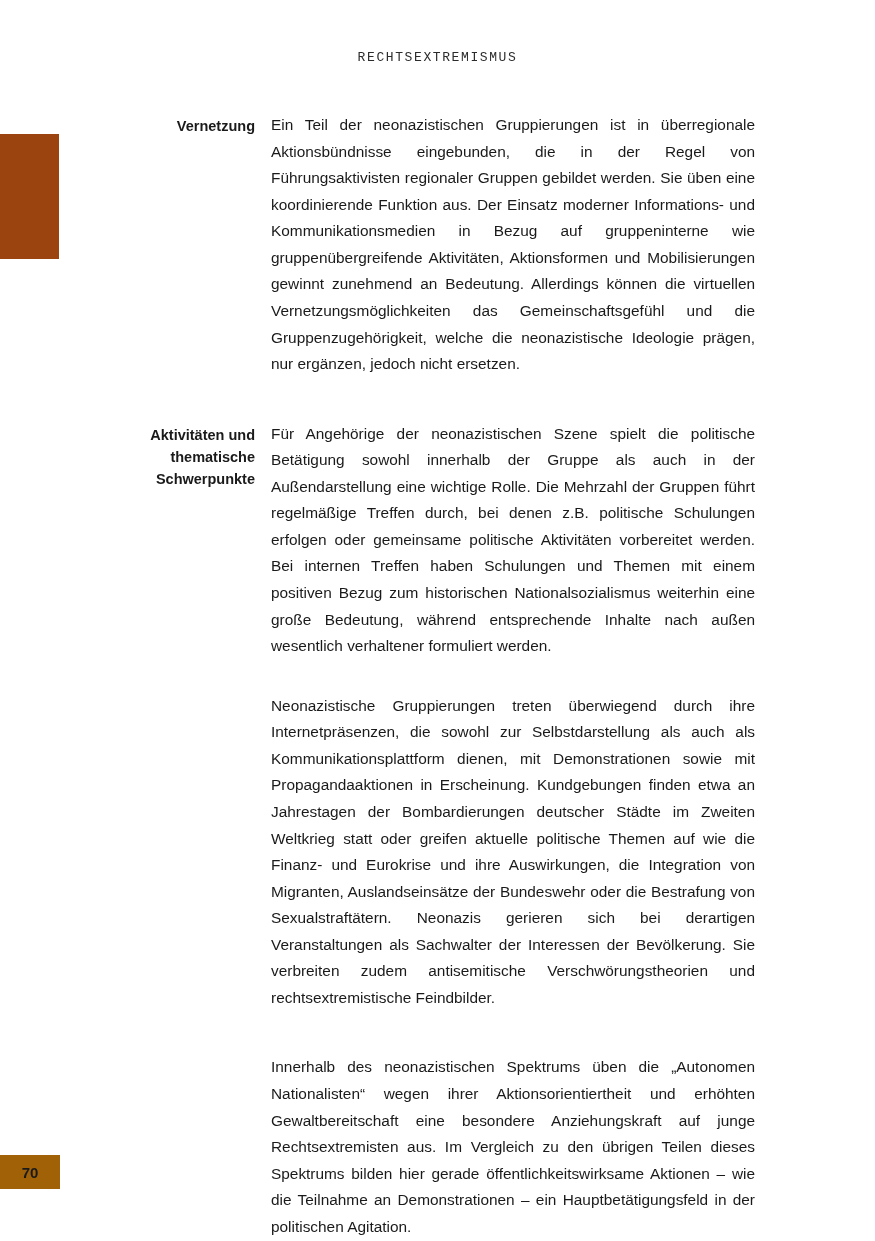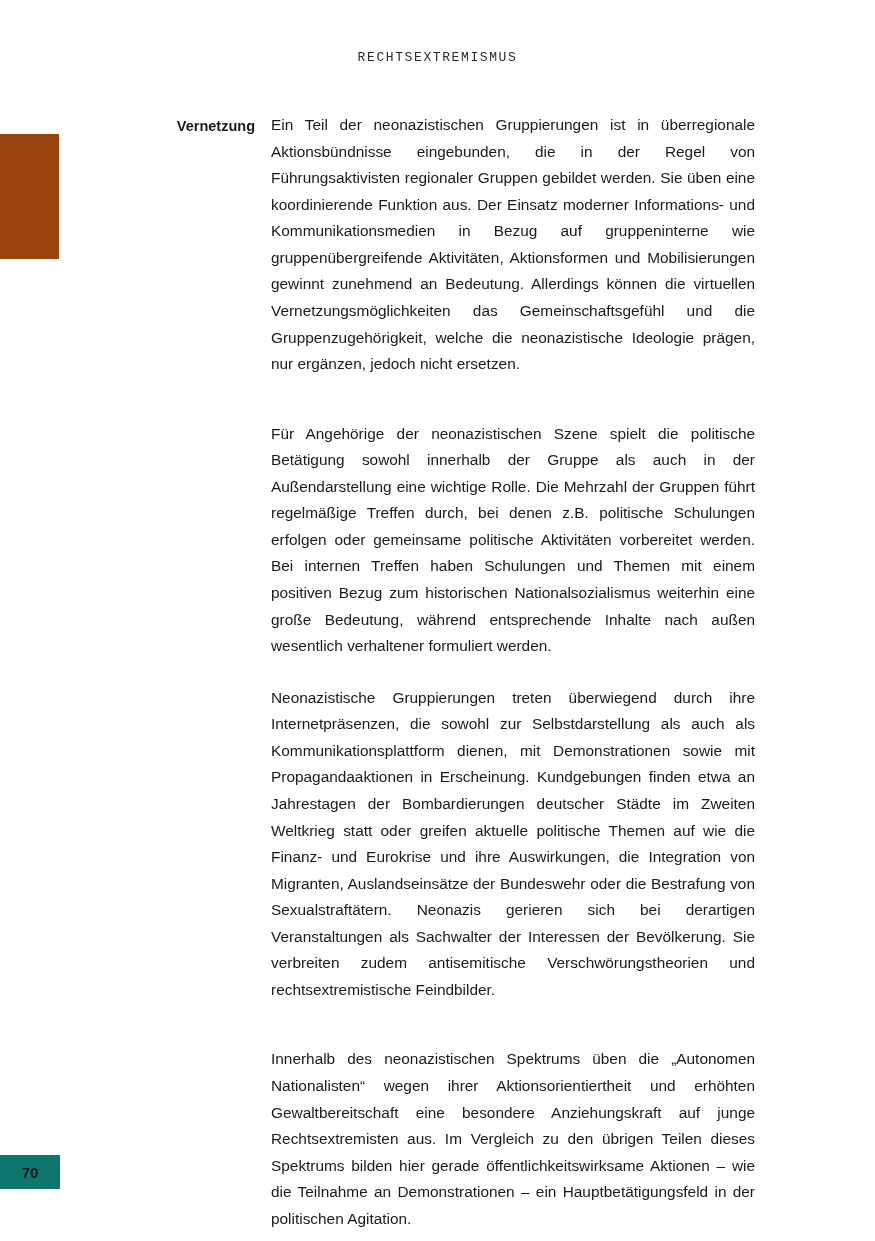--- a/index.html
+++ b/index.html
@@ -39,21 +39,21 @@
     width: 59px;
     height: 125px;
     background: #9c4410;
   }
   .page-number-box {
     position: absolute;
     left: 0;
     bottom: 52px;
     width: 60px;
     height: 34px;
-    background: #0f766e;
+    background: #a16207;
   }
   .page-number {
     position: absolute;
     left: 0;
     top: 0;
     width: 60px;
     height: 34px;
     display: flex;
     align-items: center;
     justify-content: center;
@@ -90,21 +90,21 @@
     width: 484px;
     font-family: Liberation Sans, sans-serif;
     font-size: 15.4px;
     line-height: 1.725;
     text-align: justify;
     text-justify: inter-word;
     color: #1a1a1a;
     hyphens: manual;
   }
   .body-col.spaced {
-    margin-top: 4px;
+    margin-top: 12px;
   }
   .gap-lg { height: 21px; }
 </style>
 </head>
 <body>
 
 <div class="page">
 
   <div class="running-head">RECHTSEXTREMISMUS</div>
 
@@ -113,20 +113,21 @@
   <div class="content">
 
     <div class="block">
       <div class="marginal">Vernetzung</div>
       <div class="body-col">Ein Teil der neonazistischen Gruppierungen ist in überregionale Aktionsbündnisse eingebunden, die in der Regel von Führungsaktivisten regionaler Gruppen gebildet werden. Sie üben eine koordinierende Funktion aus. Der Einsatz moderner Informations- und Kommunikationsmedien in Bezug auf gruppeninterne wie gruppenübergreifende Aktivitäten, Aktionsformen und Mobilisierungen gewinnt zunehmend an Bedeutung. Allerdings können die virtuellen Vernetzungsmöglichkeiten das Gemeinschaftsgefühl und die Gruppenzugehörigkeit, welche die neonazistische Ideologie prägen, nur ergänzen, jedoch nicht ersetzen.</div>
     </div>
 
     <div class="gap-lg"></div>
 
     <div class="block">
+      <div class="marginal">Aktivitäten und thematische Schwerpunkte</div>
       <div class="body-col">Für Angehörige der neonazistischen Szene spielt die politische Betätigung sowohl innerhalb der Gruppe als auch in der Außendarstellung eine wichtige Rolle. Die Mehrzahl der Gruppen führt regelmäßige Treffen durch, bei denen z.B. politische Schulungen erfolgen oder gemeinsame politische Aktivitäten vorbereitet werden. Bei internen Treffen haben Schulungen und Themen mit einem positiven Bezug zum historischen Nationalsozialismus weiterhin eine große Bedeutung, während entsprechende Inhalte nach außen wesentlich verhaltener formuliert werden.</div>
       <div class="gap-lg"></div>
       <div class="body-col spaced">Neonazistische Gruppierungen treten überwiegend durch ihre Internetpräsenzen, die sowohl zur Selbstdarstellung als auch als Kommunikationsplattform dienen, mit Demonstrationen sowie mit Propagandaaktionen in Erscheinung. Kundgebungen finden etwa an Jahrestagen der Bombardierungen deutscher Städte im Zweiten Weltkrieg statt oder greifen aktuelle politische Themen auf wie die Finanz- und Eurokrise und ihre Auswirkungen, die Integration von Migranten, Auslandseinsätze der Bundeswehr oder die Bestrafung von Sexualstraftätern. Neonazis gerieren sich bei derartigen Veranstaltungen als Sachwalter der Interessen der Bevölkerung. Sie verbreiten zudem antisemitische Verschwörungstheorien und rechtsextremistische Feindbilder.</div>
     </div>
 
     <div class="gap-lg"></div>
 
     <div class="block">
       <div class="body-col">Innerhalb des neonazistischen Spektrums üben die „Autonomen Nationalisten“ wegen ihrer Aktionsorientiertheit und erhöhten Gewaltbereitschaft eine besondere Anziehungskraft auf junge Rechtsextremisten aus. Im Vergleich zu den übrigen Teilen dieses Spektrums bilden hier gerade öffentlichkeitswirksame Aktionen – wie die Teilnahme an Demonstrationen – ein Hauptbetätigungsfeld in der politischen Agitation.</div>
     </div>

